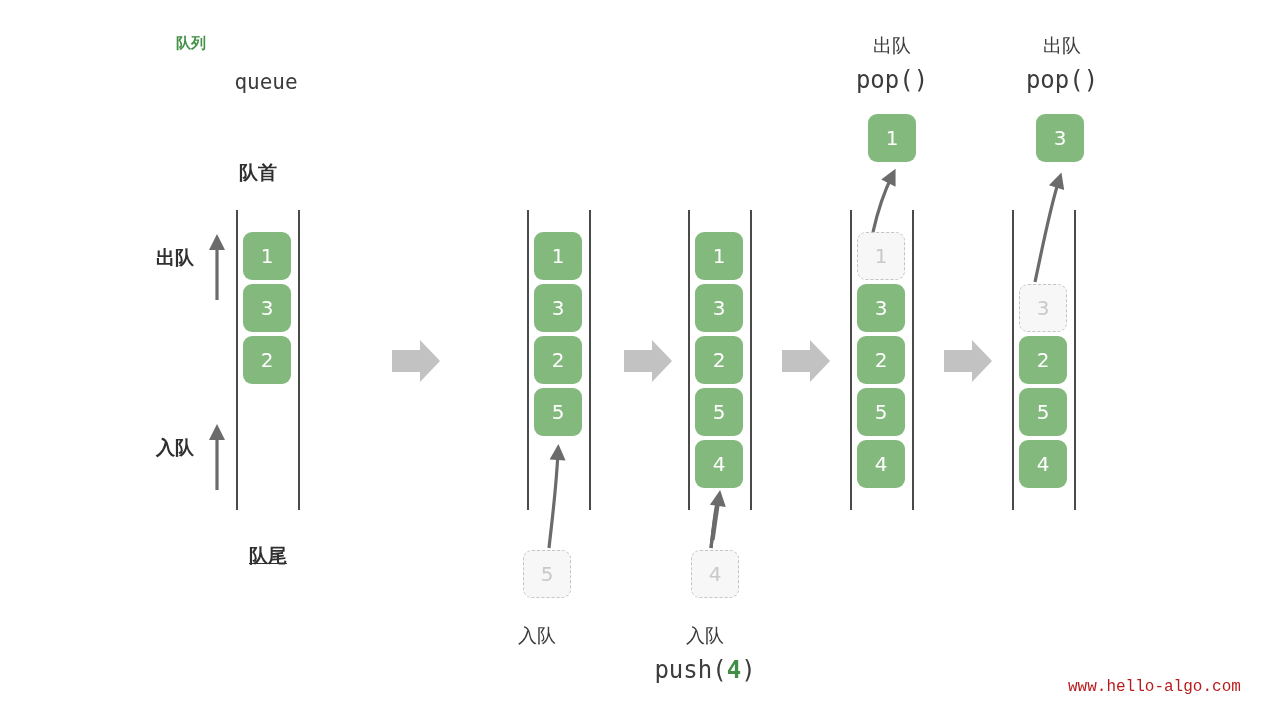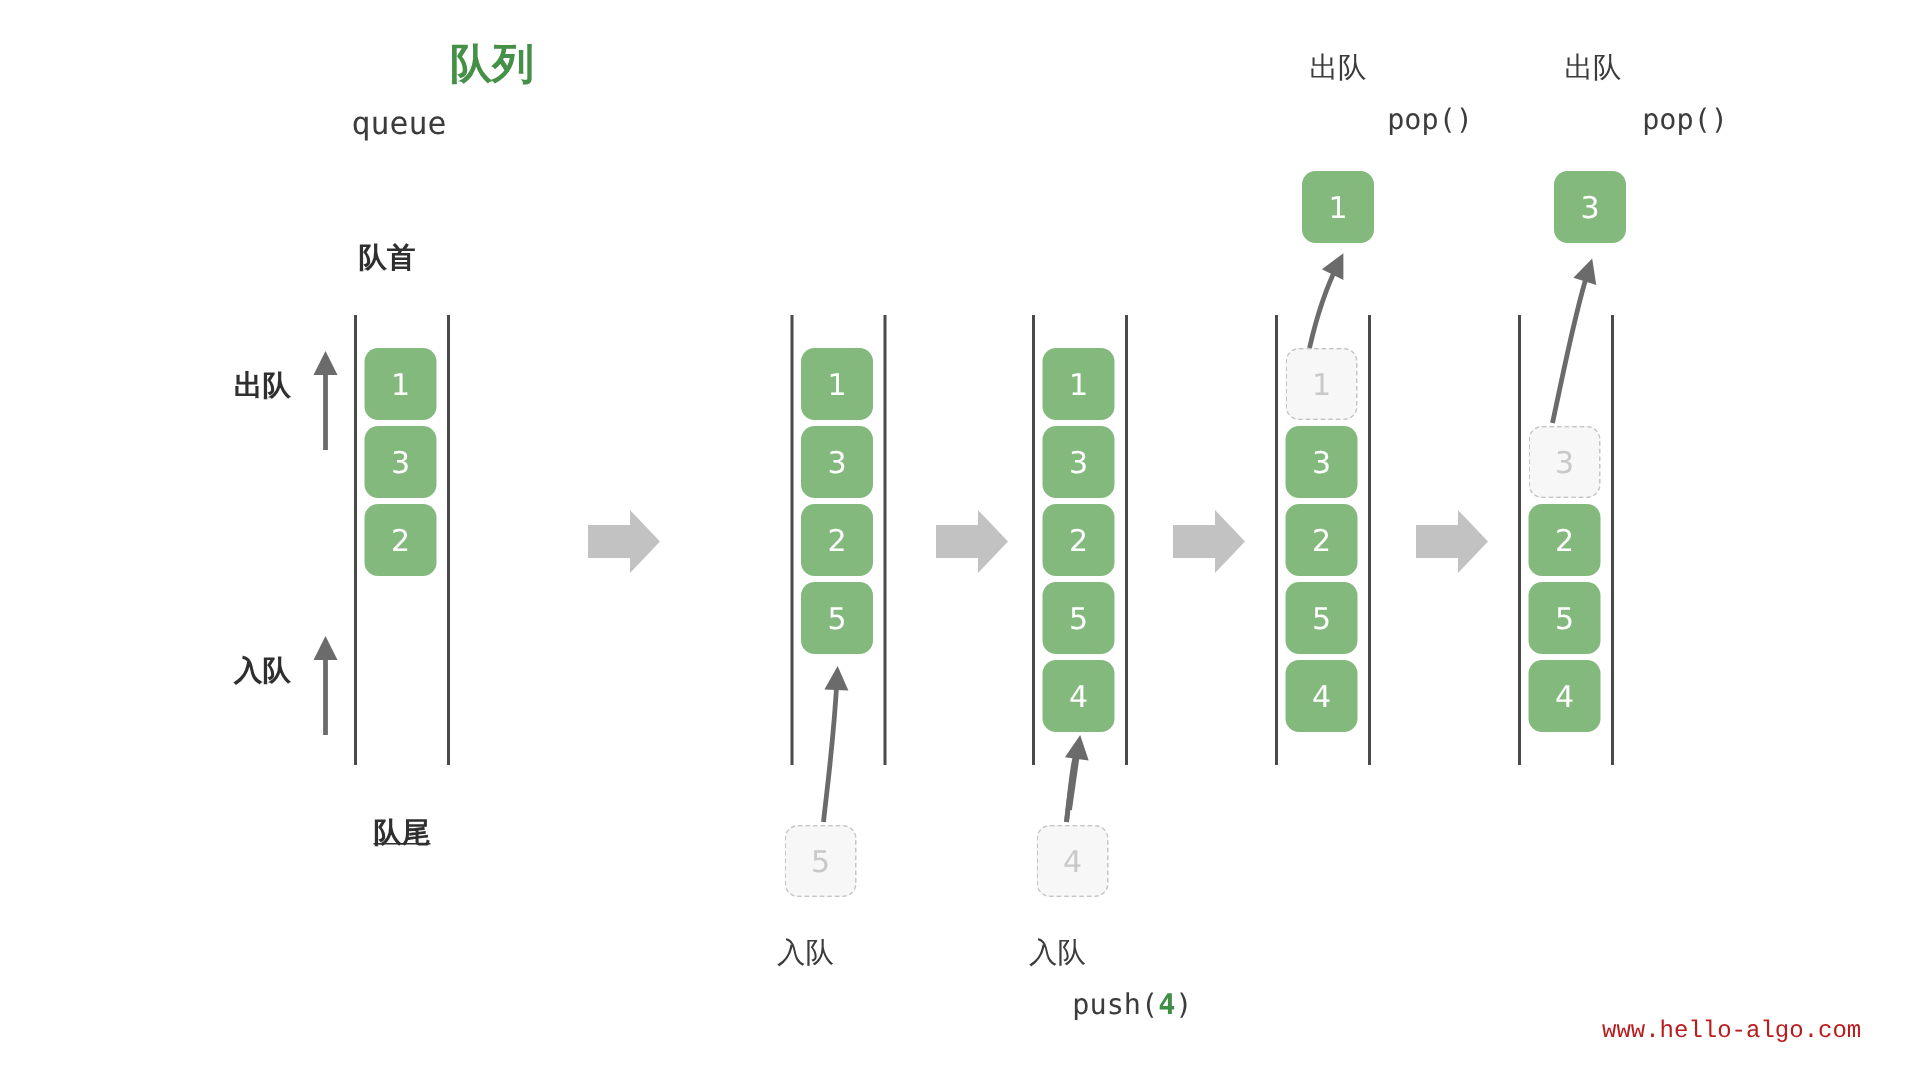--- a/index.html
+++ b/index.html
@@ -18,47 +18,47 @@
   .stage {
     position: absolute;
     left: 0; top: 0;
     width: 1280px;
     height: 720px;
   }
   .abs { position: absolute; }
 
   
   .title-cn {
-    font-size: 28px;
+    font-size: 15px;
     font-weight: bold;
     color: #439046;
-    text-align: right;
+    text-align: left;
     line-height: 26px;
     white-space: nowrap;
   }
   .title-en {
     font-family: "DejaVu Sans Mono", "Liberation Mono", monospace;
     font-size: 21px;
     color: #3c3c3c;
     text-align: center;
     line-height: 24px;
     white-space: nowrap;
   }
   .op-cn {
     font-size: 19px;
     color: #3c3c3c;
     text-align: center;
     line-height: 26px;
     white-space: nowrap;
   }
   .op-en {
     font-family: "DejaVu Sans Mono", "Liberation Mono", monospace;
-    font-size: 19px;
-    color: #3c3c3c;
-    text-align: right;
+    font-size: 24px;
+    color: #3c3c3c;
+    text-align: center;
     line-height: 26px;
     white-space: nowrap;
   }
   .op-en .arg { color: #3f8f45; font-weight: bold; }
 
   .side-label {
     font-size: 19px;
     font-weight: bold;
     color: #2f2f2f;
     text-align: center;

